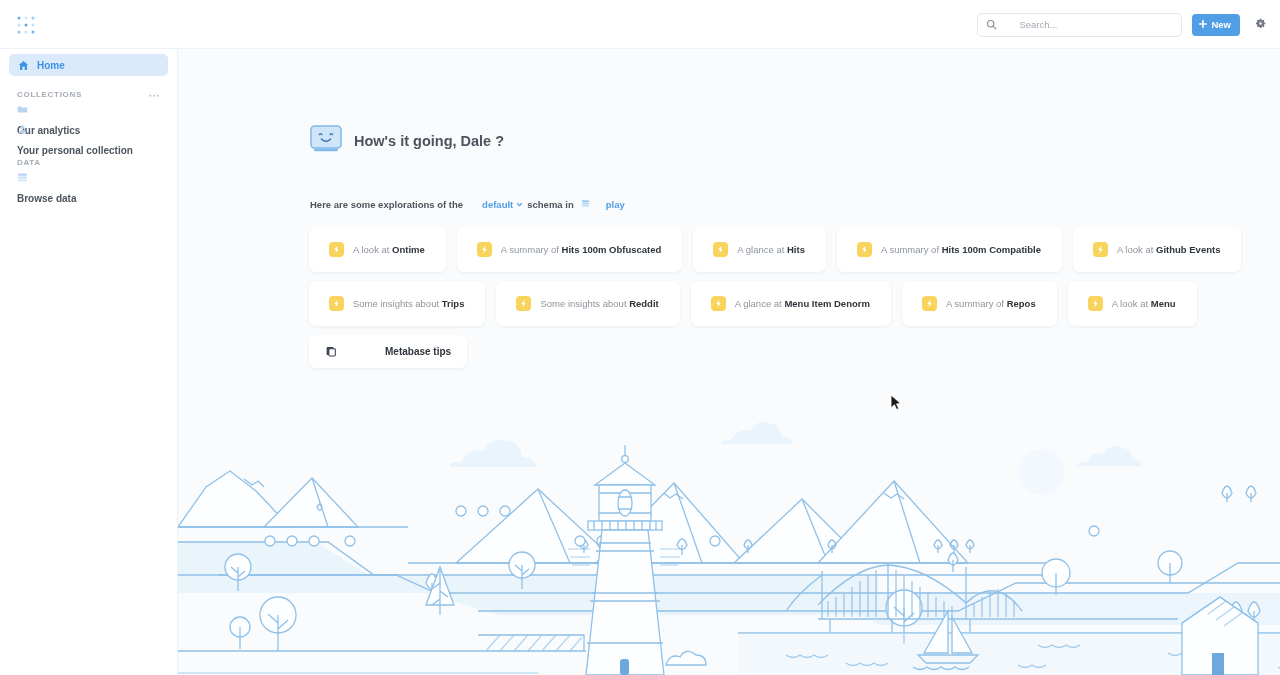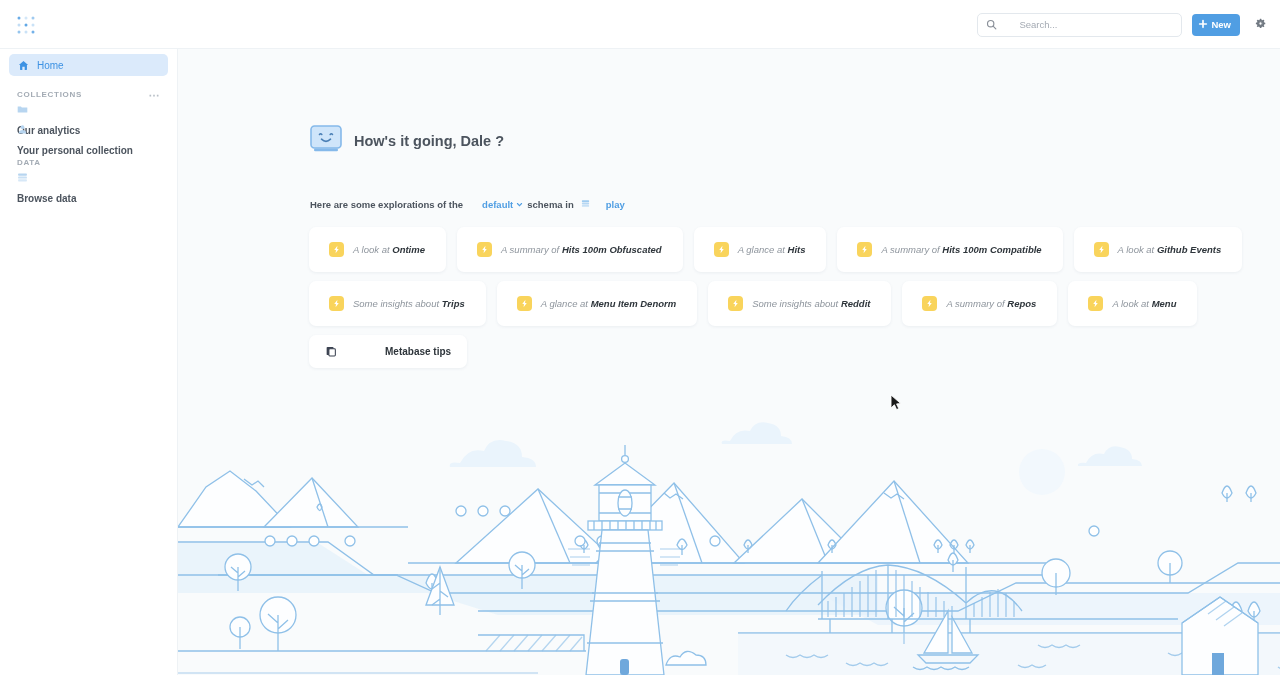--- a/index.html
+++ b/index.html
@@ -101,21 +101,21 @@
     margin: 0 9px;
     padding: 0 8px;
     border-radius: 5px;
     font-size: 10px;
     color: #4c545e;
     cursor: pointer;
   }
   .nav-item.active {
     background: #dbeafb;
     color: #3d92e3;
-    font-weight: normal;
+    font-weight: bold;
     text-align: right;
   }
   .nav-item .ico { width: 12px; height: 12px; display:flex; align-items:center; justify-content:center; flex: 0 0 12px;}
 
   .section-head {
     display: flex;
     align-items: center;
     justify-content: space-between;
     margin: 14px 17px 5px 17px;
     font-size: 8px;
@@ -202,21 +202,20 @@
     background: #ffffff;
     border-radius: 7px;
     height: 45px;
     display: flex;
     align-items: center;
     gap: 9px;
     padding: 0 21px 0 20px;
     box-shadow: 0 1px 3px rgba(70,90,110,0.08);
     cursor: pointer;
     white-space: nowrap;
-    font-style: italic;
   }
   .bolt-ico {
     width: 15px; height: 15px;
     background: #f9d45c;
     border-radius: 4px;
     display: flex; align-items: center; justify-content: center;
     flex: 0 0 15px;
   }
   .xcard-label {
     font-size: 9.5px;
@@ -463,33 +462,33 @@
           <b>Trips</b>
         </span>
       </div>
       <div class="xcard">
         <span class="bolt-ico">
           <svg width="9" height="9" viewBox="0 0 12 12" fill="#fff">
               <path d="M7.2 1L3 6.8h2.3L4.8 11 9 5.2H6.7z"></path>
             </svg>
         </span>
         <span class="xcard-label">
+          <span>Some insights about</span>
+          <b>Reddit</b>
+        </span>
+      </div>
+      <div class="xcard">
+        <span class="bolt-ico">
+          <svg width="9" height="9" viewBox="0 0 12 12" fill="#fff">
+              <path d="M7.2 1L3 6.8h2.3L4.8 11 9 5.2H6.7z"></path>
+            </svg>
+        </span>
+        <span class="xcard-label">
           <span>A glance at</span>
           <b>Menu Item Denorm</b>
-        </span>
-      </div>
-      <div class="xcard">
-        <span class="bolt-ico">
-          <svg width="9" height="9" viewBox="0 0 12 12" fill="#fff">
-              <path d="M7.2 1L3 6.8h2.3L4.8 11 9 5.2H6.7z"></path>
-            </svg>
-        </span>
-        <span class="xcard-label">
-          <span>Some insights about</span>
-          <b>Reddit</b>
         </span>
       </div>
       <div class="xcard">
         <span class="bolt-ico">
           <svg width="9" height="9" viewBox="0 0 12 12" fill="#fff">
               <path d="M7.2 1L3 6.8h2.3L4.8 11 9 5.2H6.7z"></path>
             </svg>
         </span>
         <span class="xcard-label">
           <span>A summary of</span>

